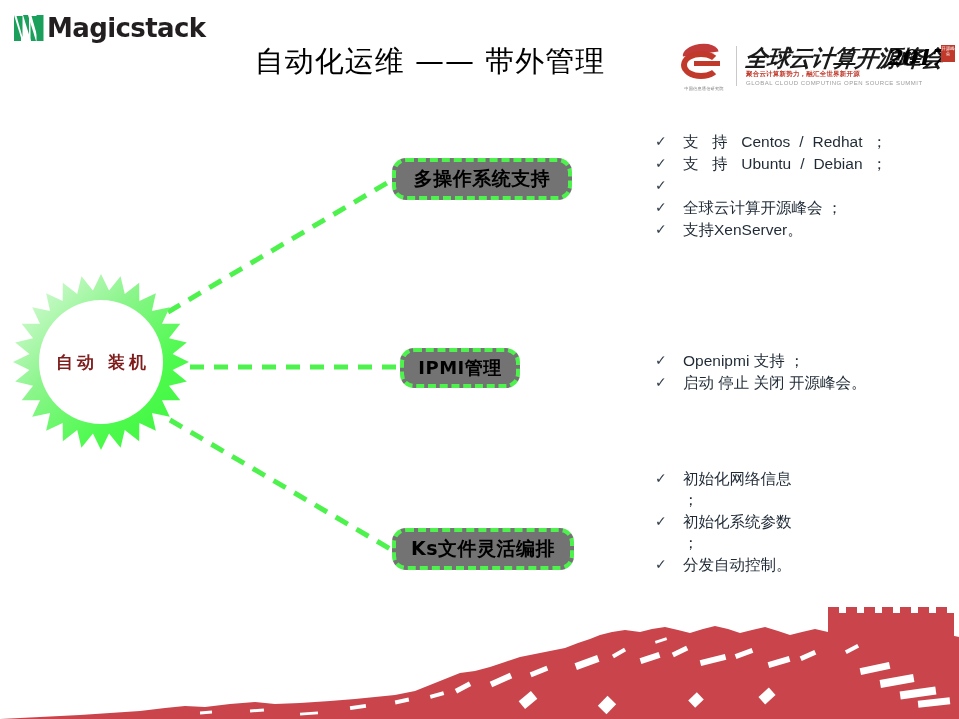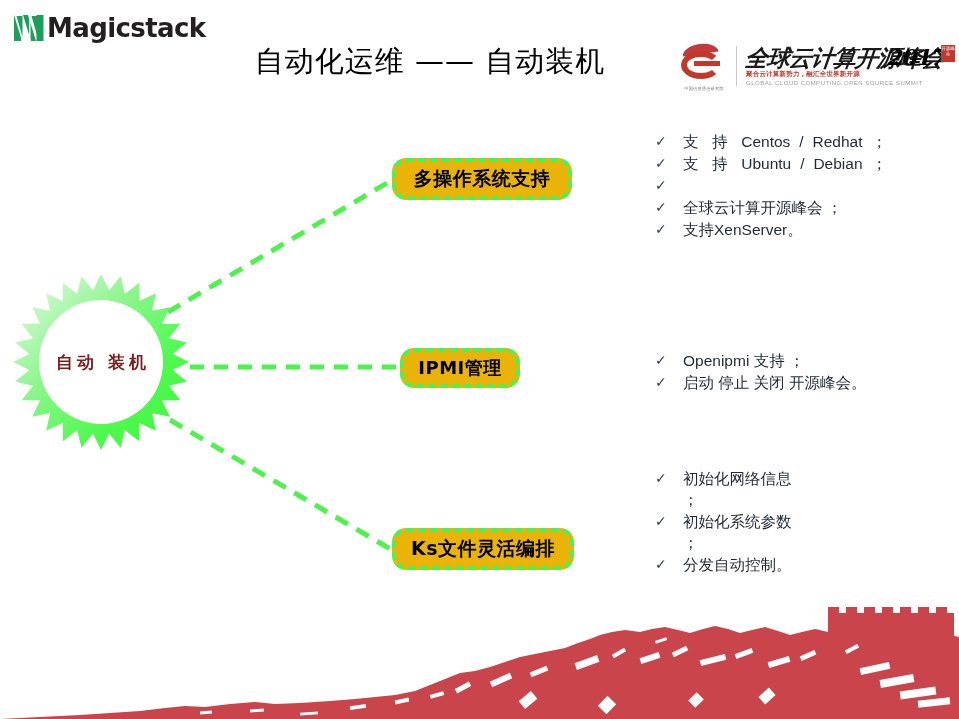--- a/index.html
+++ b/index.html
@@ -221,21 +221,21 @@
     width: 959px;
     height: 719px;
     pointer-events: none;
   }
 
   
   .feature-box {
     position: absolute;
     border: 4px dashed #4df24d;
     border-radius: 14px;
-    background: #eab308;
+    background: #737373;
     display: flex;
     align-items: center;
     justify-content: center;
     font-family: "DejaVu Sans", sans-serif;
     font-weight: bold;
     color: #000000;
     box-sizing: border-box;
     white-space: nowrap;
   }
   #feature-box-0 {
@@ -317,21 +317,21 @@
       <polygon points="16.5,0 23,0 23,26 16.5,26" fill="#1aa05a"></polygon>
       <polygon points="0,0 9,0 17,26 8,26" fill="#ffffff"></polygon>
       <polygon points="14,0 23,0 31,26 22,26" fill="#ffffff"></polygon>
       <polygon points="22.5,0 29.5,0 29.5,26 22.5,26" fill="#1aa05a"></polygon>
       <polygon points="2.5,1 8.5,22 8.5,1" fill="#1aa05a"></polygon>
       <polygon points="17.5,1 23.5,22 23.5,1" fill="#1aa05a"></polygon>
     </svg>
     <span class="logo-word">Magicstack</span>
   </div>
 
-  <div id="page-title">自动化运维 ——  自动装机</div>
+  <div id="page-title">自动化运维 ——  带外管理</div>
 
   <div id="conf-logo">
     <div class="conf-emblem">
       <div class="emblem-cap"></div>
       <div class="emblem-c"></div>
       <div class="emblem-bar"></div>
       <div class="emblem-caption">中国信息通信研究院</div>
     </div>
     <div class="conf-divider"></div>
     <div class="conf-text">

